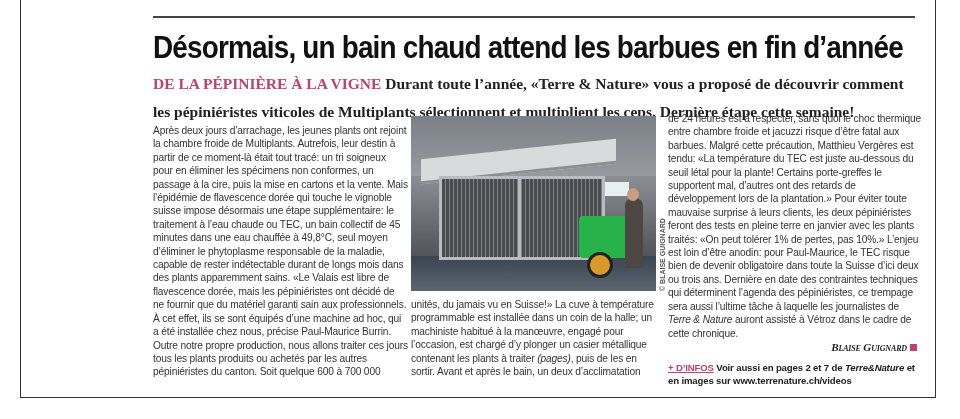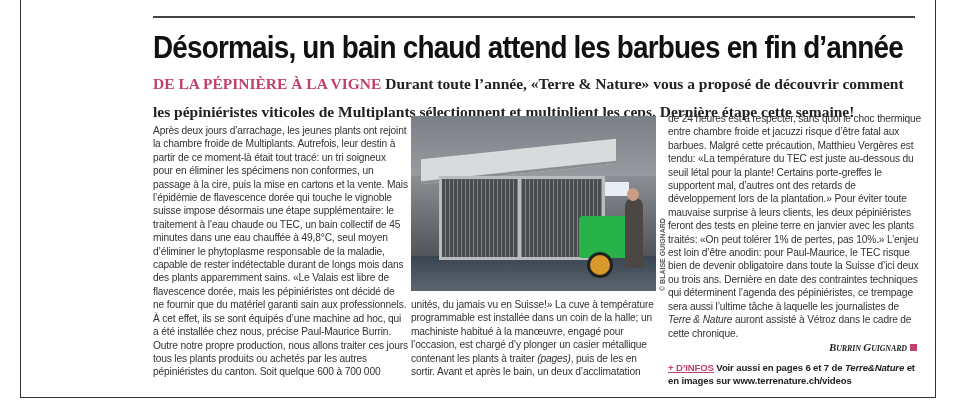--- a/index.html
+++ b/index.html
@@ -96,15 +96,15 @@
   <div class="head"></div>
 </div>
 <div class="credit">© BLAISE GUIGNARD</div>
 
 <div class="col col2">
   <p><span>unités, du jamais vu en Suisse!» La cuve à température programmable est installée dans un coin de la halle; un machiniste habitué à la manœuvre, engagé pour l’occasion, est chargé d’y plonger un casier métallique contenant les plants à traiter </span><em>(pages)</em><span>, puis de les en sortir. Avant et après le bain, un deux d’acclimatation</span></p>
 </div>
 
 <div class="col col3">
   <p><span>de 24 heures est à respecter, sans quoi le choc thermique entre chambre froide et jacuzzi risque d’être fatal aux barbues. Malgré cette précaution, Matthieu Vergères est tendu: «La température du TEC est juste au-dessous du seuil létal pour la plante! Certains porte-greffes le supportent mal, d’autres ont des retards de développement lors de la plantation.» Pour éviter toute mauvaise surprise à leurs clients, les deux pépiniéristes feront des tests en pleine terre en janvier avec les plants traités: «On peut tolérer 1% de pertes, pas 10%.» L’enjeu est loin d’être anodin: pour Paul-Maurice, le TEC risque bien de devenir obligatoire dans toute la Suisse d’ici deux ou trois ans. Dernière en date des contraintes techniques qui déterminent l’agenda des pépiniéristes, ce trempage sera aussi l’ultime tâche à laquelle les journalistes de </span><em>Terre &amp; Nature</em><span> auront assisté à Vétroz dans le cadre de cette chronique.</span></p>
-  <div class="byline"><span>Burrin Guignard</span><span class="square"></span></div>
-  <div class="info"><span class="plus">+ D’INFOS</span><span> Voir aussi en pages 6 et 7 de </span><em>Terre&amp;Nature</em><span> et en images sur www.terrenature.ch/videos</span></div>
+  <div class="byline"><span>Blaise Guignard</span><span class="square"></span></div>
+  <div class="info"><span class="plus">+ D’INFOS</span><span> Voir aussi en pages 2 et 7 de </span><em>Terre&amp;Nature</em><span> et en images sur www.terrenature.ch/videos</span></div>
 </div>
 
 </body></html>

